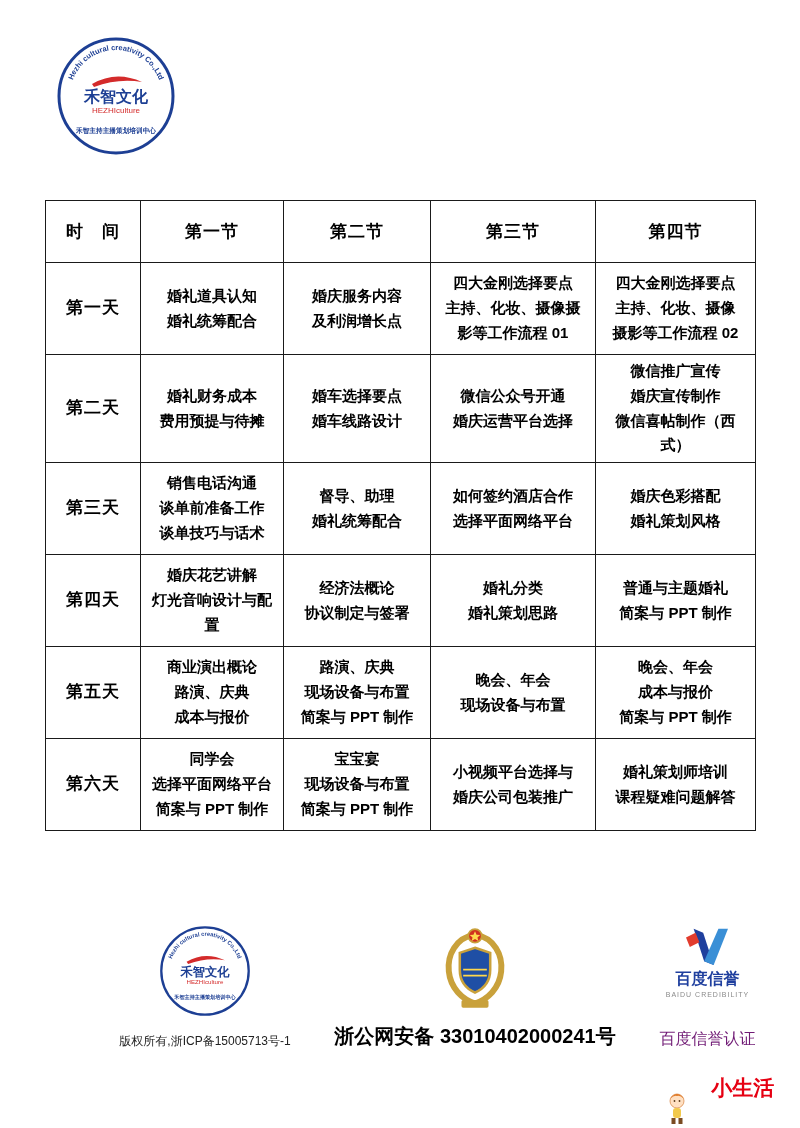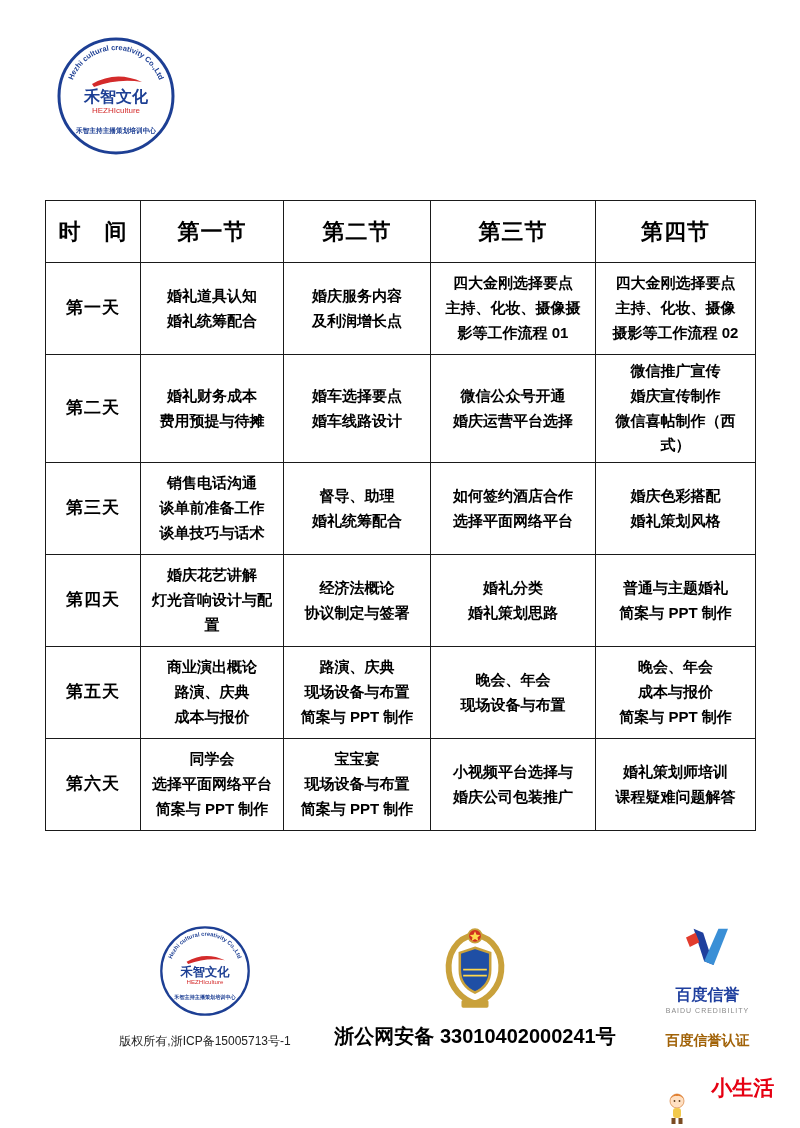--- a/index.html
+++ b/index.html
@@ -40,43 +40,43 @@
     border: 1px solid #1a1a1a;
     text-align: center;
     vertical-align: middle;
     font-weight: bold;
     color: #000;
     padding: 4px 6px;
     white-space: pre-line;
   }
   .course-table thead tr { height: 62px; }
   .course-table tbody tr { height: 92px; }
-  .course-table th { font-size: 22px; letter-spacing: 1px; text-align: center; }
+  .course-table th { font-size: 17px; letter-spacing: 1px; text-align: center; }
   .course-table td { font-size: 15px; line-height: 1.65; }
   .course-table td.day { font-size: 17px; letter-spacing: 1px; }
 
   
   .footer { position: absolute; left: 45px; top: 925px; width: 710px; height: 125px; }
   .footer-block {
     position: absolute;
     top: 0;
     height: 125px;
     display: flex;
     flex-direction: column;
     justify-content: space-between;
     align-items: center;
   }
   .footer-block.b1 { left: 55px;  width: 210px; }
   .footer-block.b2 { left: 310px; width: 240px; }
   .footer-block.b3 { left: 575px; width: 175px; }
   .caption-icp    { font-size: 12px; color: #222; white-space: nowrap; }
   .caption-police { font-size: 20px; font-weight: bold; color: #000; white-space: nowrap; }
-  .caption-baidu  { font-size: 14px; font-weight: bold; color: #a16207; white-space: nowrap; }
+  .caption-baidu  { font-size: 16px; font-weight: normal; color: #701a75; white-space: nowrap; }
   .baidu-stack { display: flex; flex-direction: column; align-items: center; }
-  .baidu-cn { font-size: 16px; font-weight: bold; color: #1f3f9e; margin-top: 18px; }
+  .baidu-cn { font-size: 16px; font-weight: bold; color: #1f3f9e; margin-top: 2px; }
   .baidu-en { font-size: 7px; color: #8a8a8a; letter-spacing: 1px; margin-top: 1px; }
 
   
   .watermark {
     position: absolute;
     right: 8px;
     top: 1076px;
     display: flex;
     align-items: center;
     gap: 4px;

